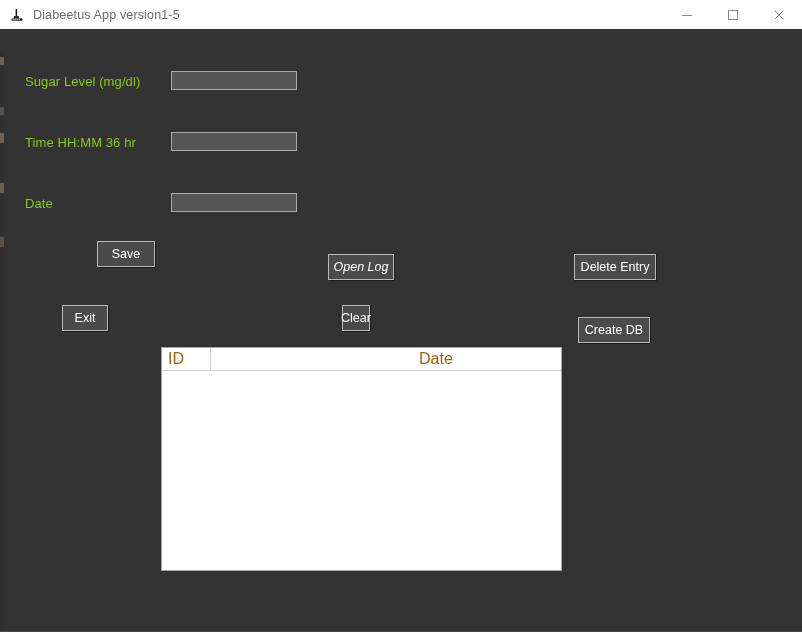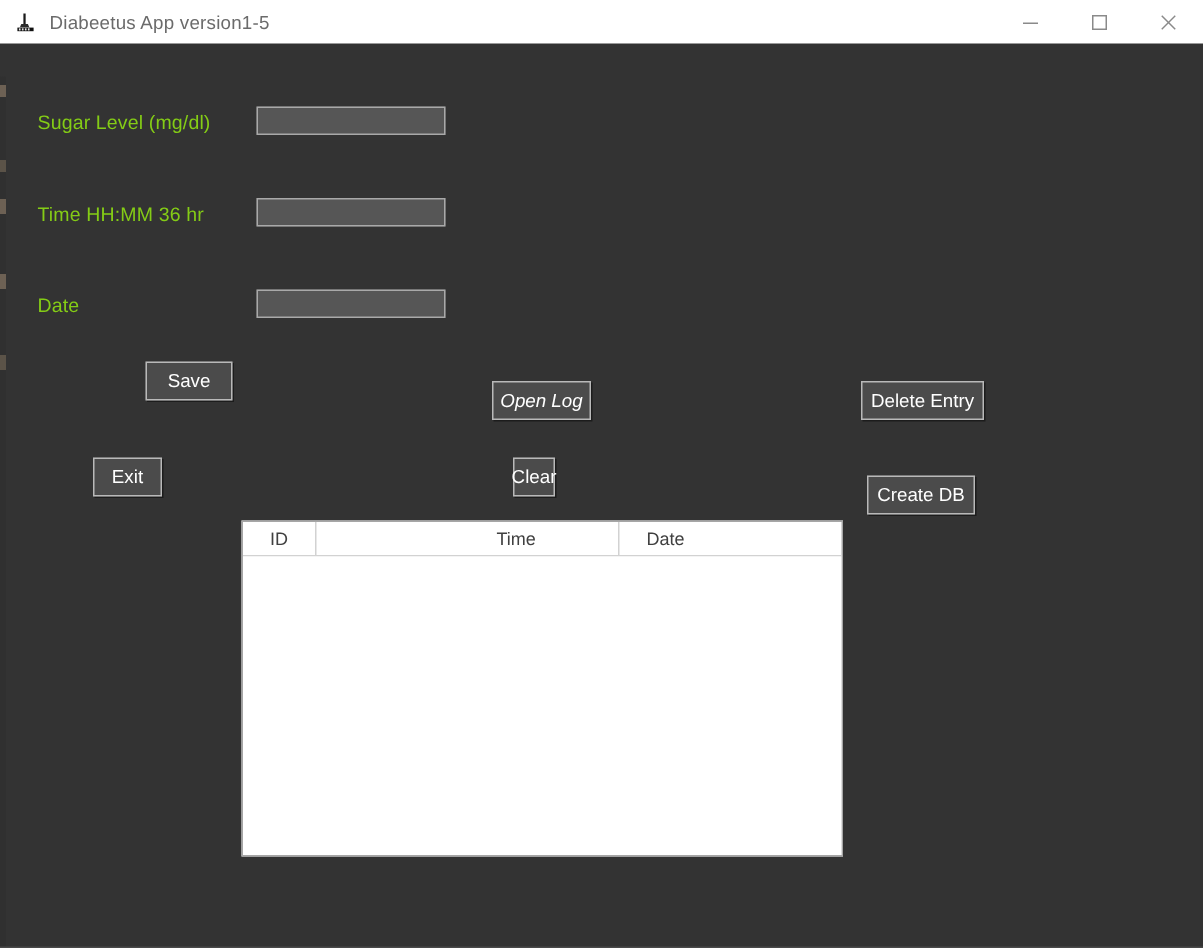--- a/index.html
+++ b/index.html
@@ -165,23 +165,23 @@
     height: 23px;
     width: 100%;
     border-bottom: 1px solid #d2d2d2;
     box-sizing: border-box;
   }
   .th-cell {
     position: absolute;
     top: 0;
     height: 22px;
     line-height: 22px;
-    font-size: 12px;
-    color: #404040;
-    padding-left: 18px;
+    font-size: 16px;
+    color: #a16207;
+    padding-left: 6px;
     box-sizing: border-box;
     border-right: 1px solid #d2d2d2;
     white-space: nowrap;
     overflow: hidden;
   }
   .th-cell.last { border-right: none; }
   #table-body {
     position: relative;
     width: 100%;
     height: 199px;
@@ -257,21 +257,20 @@
 
   <button class="btn" style="left:342px; top:305px; width:28px; height:26px;">Clear</button>
 
   <button class="btn" style="left:574px; top:254px; width:82px; height:26px;">Delete Entry</button>
 
   <button class="btn" style="left:578px; top:305px; width:72px; height:26px;margin-top:12px;">Create DB</button>
 
   <div id="table-panel">
     <div id="table-header">
       <div class="th-cell" style="left:0px; width:49px;">ID</div>
-      <div class="th-cell" style="left:151px; width:100px;">Time</div>
       <div class="th-cell last" style="left:251px; width:148px;">Date</div>
     </div>
     <div id="table-body"></div>
   </div>
 
   <div id="bottom-edge"></div>
 
 </div>
 
 </body></html>

